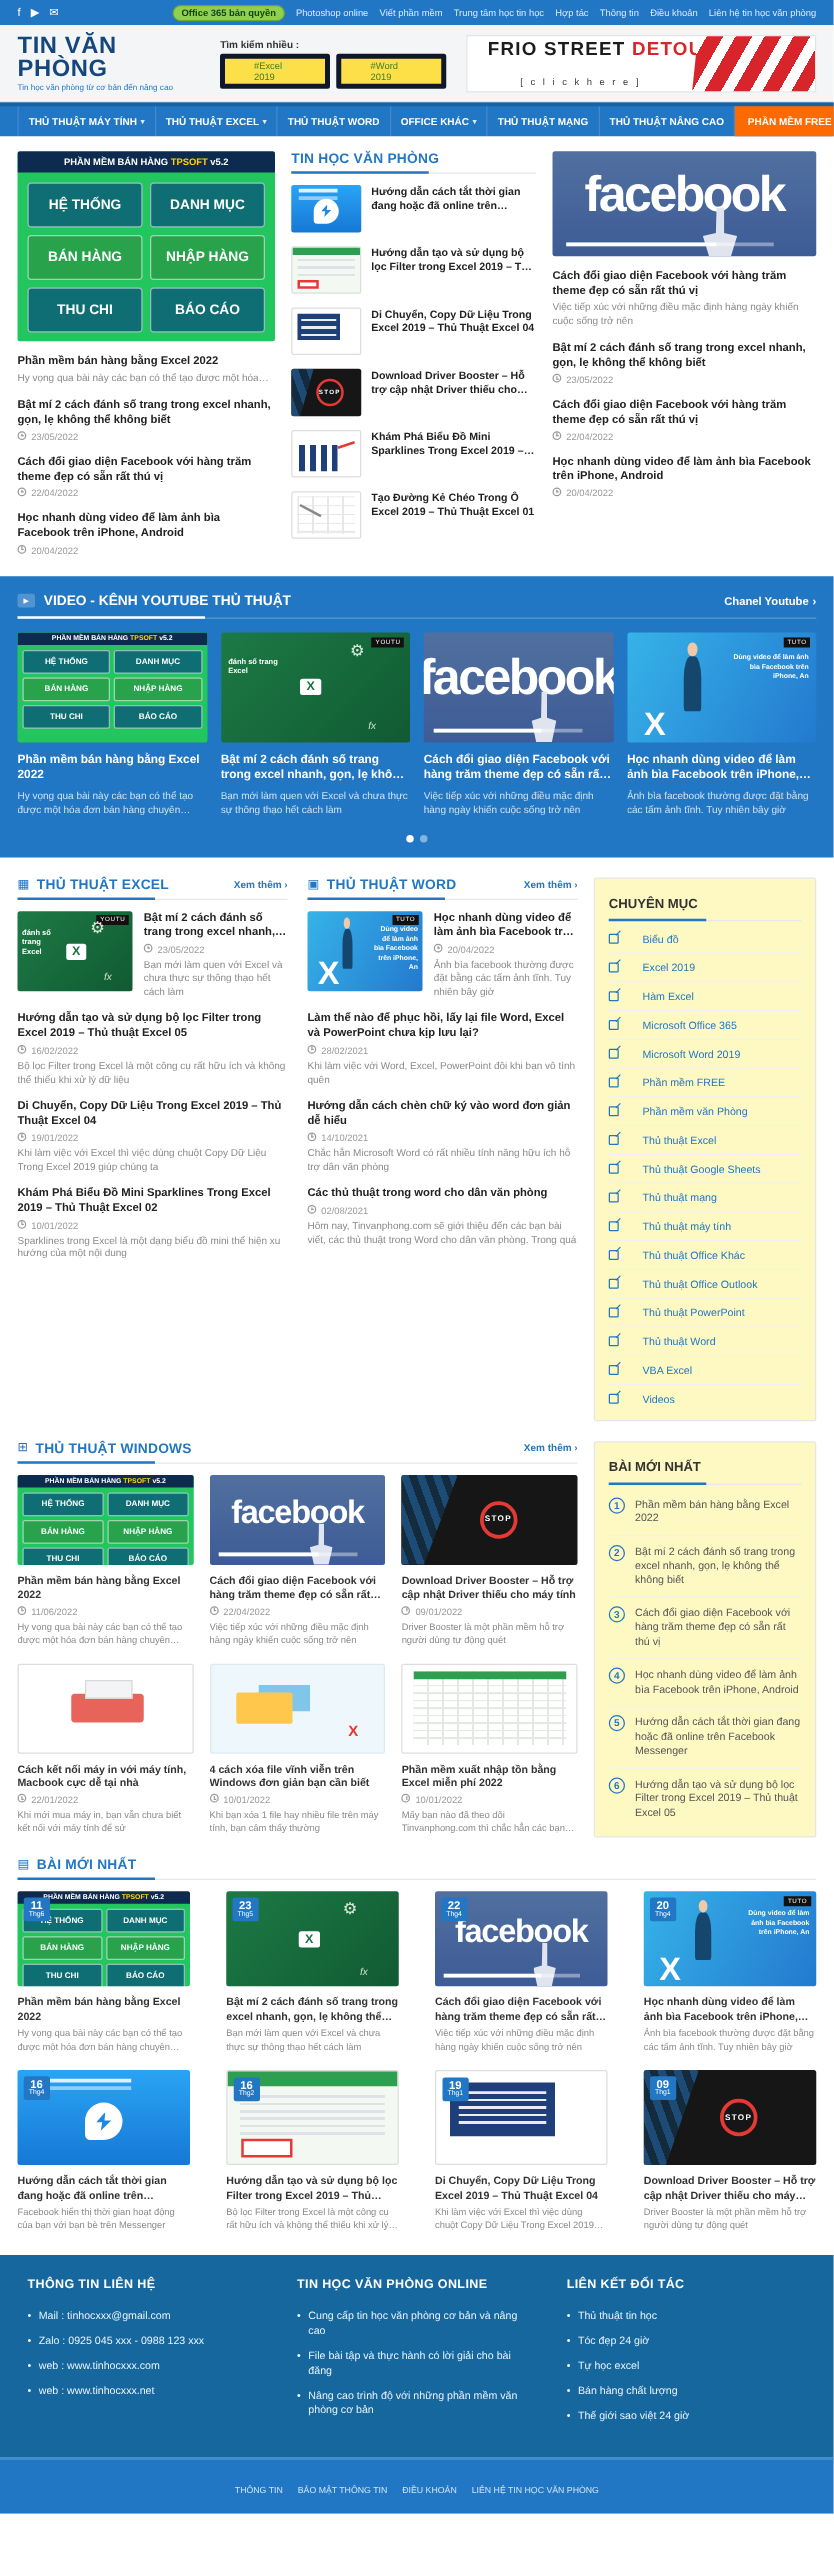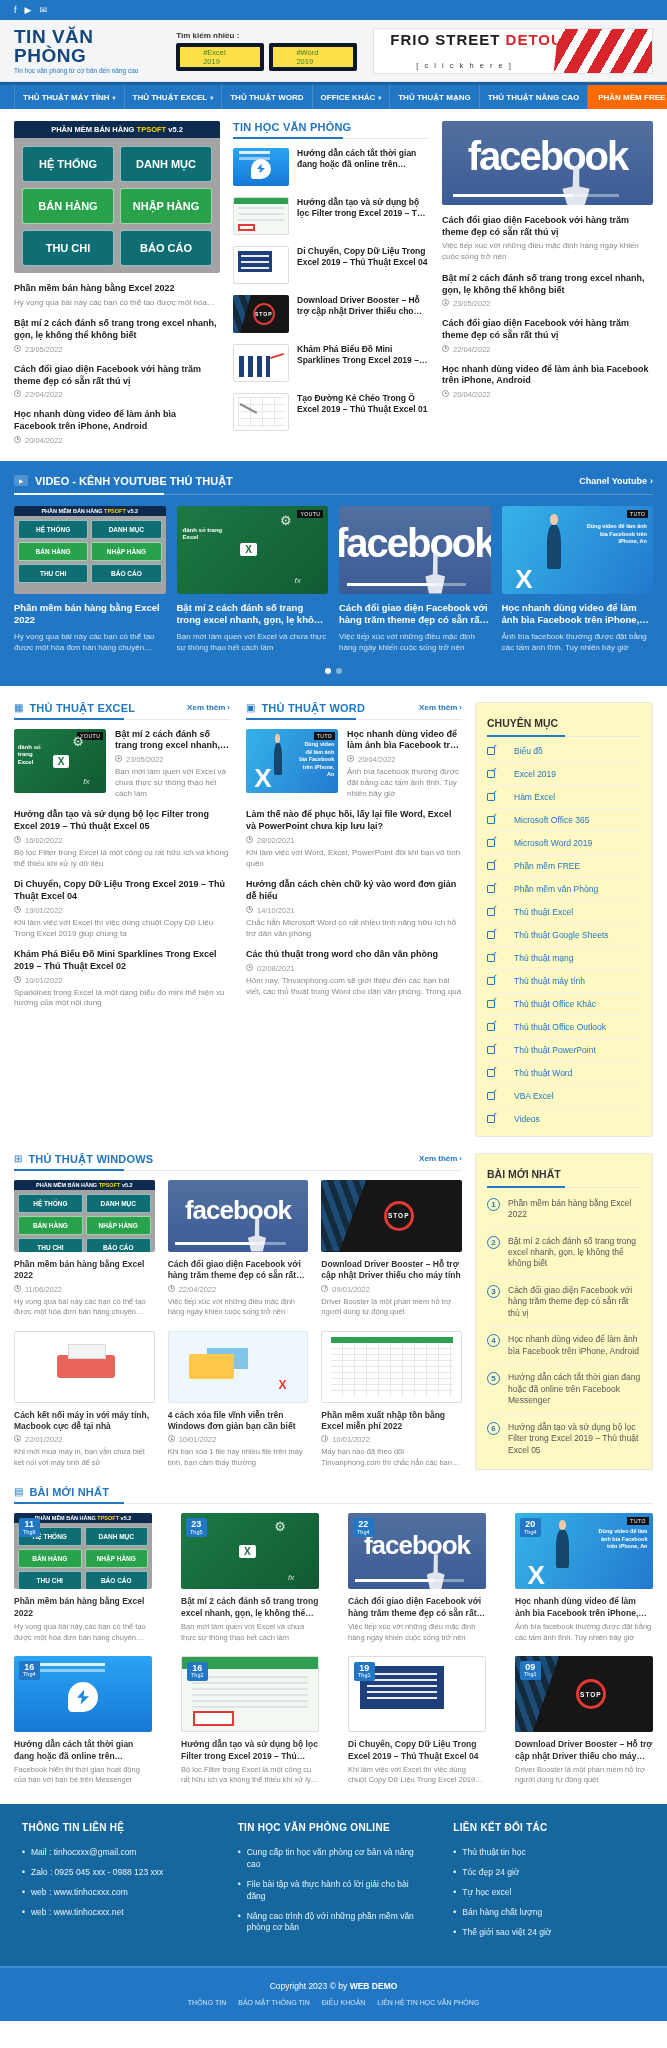--- a/index.html
+++ b/index.html
@@ -58,21 +58,21 @@
   
   .cols3{display:flex;gap:13px}
   .col-a{width:206px;flex:none}
   .col-b{width:196px;flex:none}
   .col-c{flex:1;min-width:0}
 
   
   .thumb{position:relative;overflow:hidden;border-radius:2px;display:block;cursor:pointer}
 
   
-  .tpsoft{background:#a3a3a3}
+  .tpsoft{background:#22c55e}
   .tp-head{background:#0d2b4e;color:#fff;font-size:7.5px;font-weight:bold;text-align:center;padding:4px 0;white-space:nowrap}
   .tp-brand{color:#ffd400}
   .tp-grid{display:grid;grid-template-columns:1fr 1fr;gap:6px;padding:8px}
   .tp-btn{color:#fff;font-weight:bold;font-size:11px;text-align:center;padding:11px 0;border-radius:3px;border:1px solid rgba(255,255,255,.55);white-space:nowrap;overflow:hidden}
   .tp-teal{background:#0e6e74}
   .tp-green{background:#28a34c}
   .tpsoft-sm .tp-head{font-size:5.5px;padding:2px 0}
   .tpsoft-sm .tp-grid{gap:3px;padding:4px}
   .tpsoft-sm .tp-btn{font-size:6.5px;padding:5px 0;border-radius:2px;border-width:1px}
 
@@ -210,20 +210,30 @@
   .copy-links{display:flex;justify-content:center;gap:12px;margin-top:8px;font-size:7px;color:#cfe4f6}
 </style>
 </head>
 <body>
 
 <div class="topbar">
   <div class="social">
     <span class="sicon">f</span>
     <span class="sicon">▶</span>
     <span class="sicon">✉</span>
+  </div>
+  <div class="toplinks">
+    <a class="pill">Office 365 bản quyền</a>
+    <a>Photoshop online</a>
+    <a>Viết phần mềm</a>
+    <a>Trung tâm học tin học</a>
+    <a>Hợp tác</a>
+    <a>Thông tin</a>
+    <a>Điều khoản</a>
+    <a>Liên hệ tin học văn phòng</a>
   </div>
 </div>
 
 <div class="header">
   <div>
     <div class="logo">TIN VĂN PHÒNG</div>
     <div class="tagline">Tin học văn phòng từ cơ bản đến nâng cao</div>
   </div>
   <div>
     <div class="hot-label">Tìm kiếm nhiều :</div>
@@ -921,23 +931,19 @@
         <span>Bán hàng chất lượng</span>
       </div>
     <div class="fitem">
         <span class="fbul">•</span>
         <span>Thế giới sao việt 24 giờ</span>
       </div>
   </div>
 </div>
 
 <div class="copybar">
-  <div class="copy-line">
-    <span>Copyright 2023 © by</span>
-    <span class="copy-brand">WEB DEMO</span>
-  </div>
   <div class="copy-links">
     <a>THÔNG TIN</a>
     <a>BẢO MẬT THÔNG TIN</a>
     <a>ĐIỀU KHOẢN</a>
     <a>LIÊN HỆ TIN HỌC VĂN PHÒNG</a>
   </div>
 </div>
 
 </body></html>

